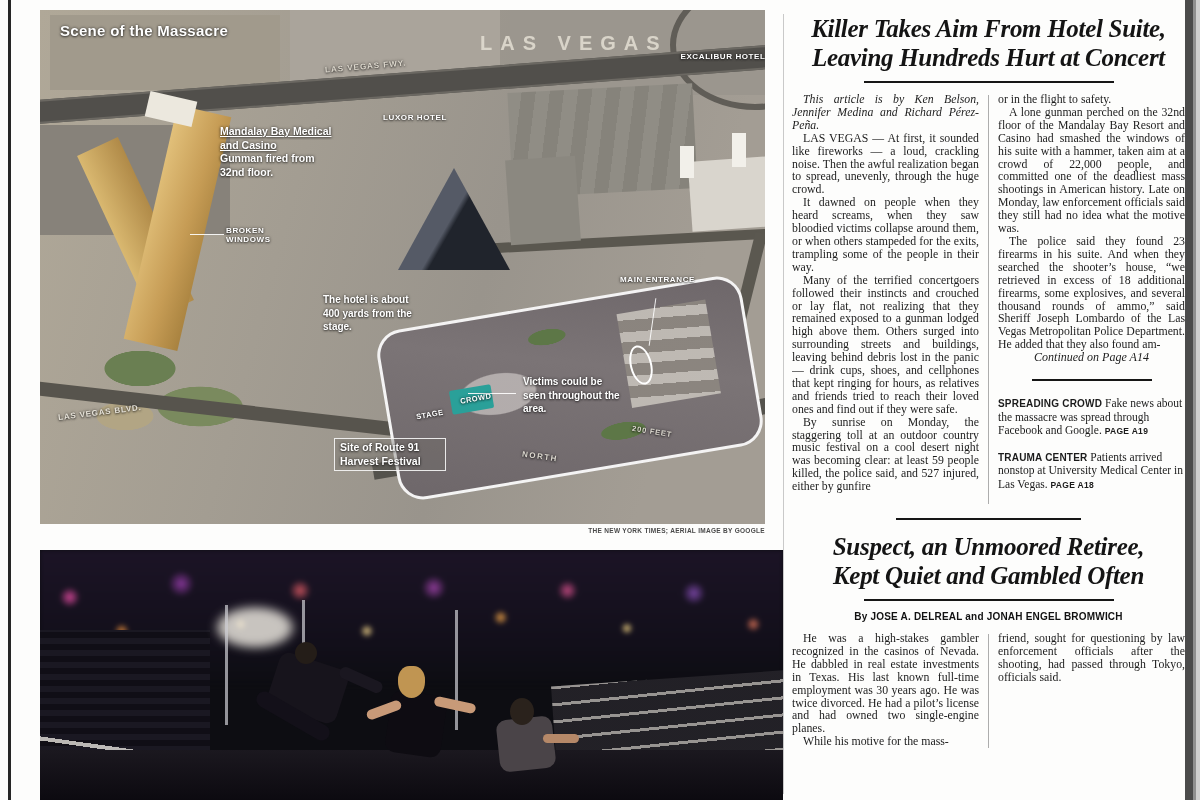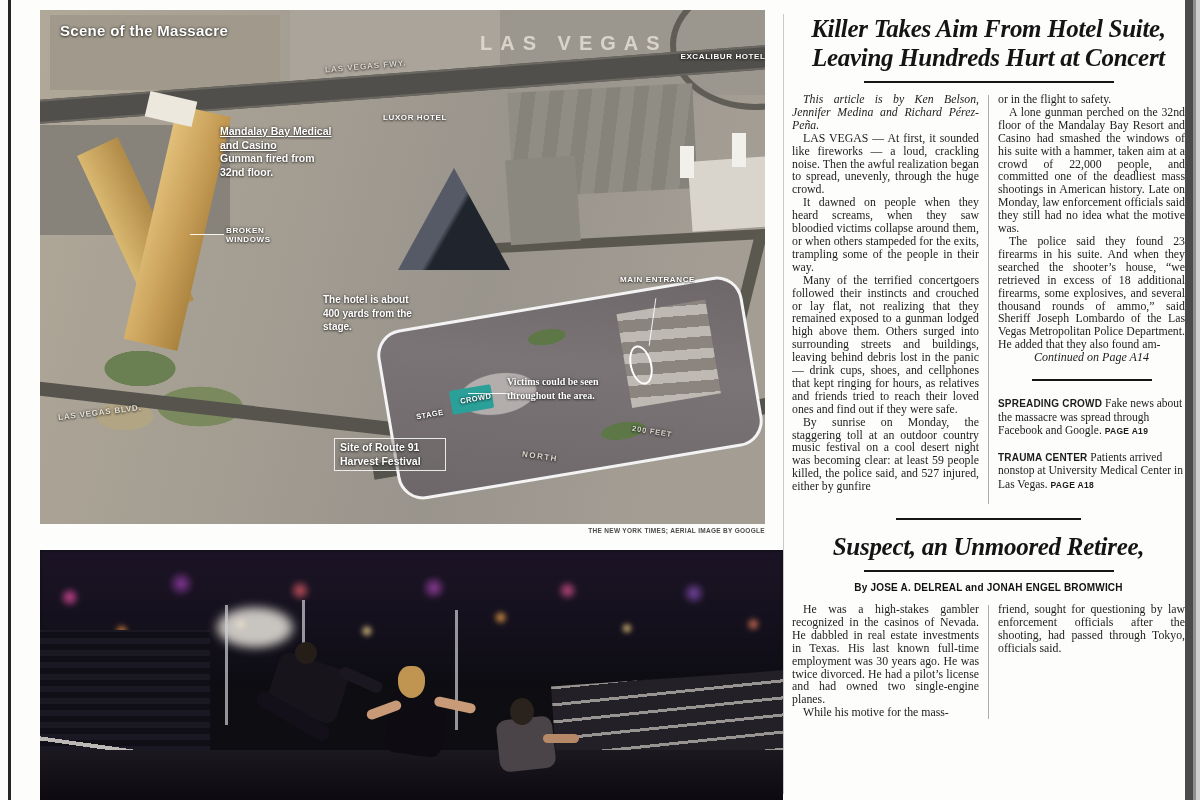--- a/index.html
+++ b/index.html
@@ -71,21 +71,21 @@
   #lbl-scene { left:20px; top:12px; font-size:15px; letter-spacing:.3px; }
   #lbl-fwy { left:285px; top:52px; font-size:8px; transform:rotate(-5deg); color:#ddd8cd; letter-spacing:1px; }
   #lbl-city { left:440px; top:22px; font-size:20px; letter-spacing:8px; color:rgba(228,223,212,.85); text-shadow:none; }
   #lbl-excal { left:618px; top:42px; width:130px; font-size:8px; text-align:center; letter-spacing:.6px; }
   #lbl-luxor { left:330px; top:103px; width:90px; font-size:8px; text-align:center; letter-spacing:.6px; }
   #lbl-mandalay { left:180px; top:115px; width:118px; font-size:10.5px; line-height:1.3; }
   #lbl-mandalay .uname { text-decoration:underline; }
   #lbl-broken { left:186px; top:216px; width:70px; font-size:8px; letter-spacing:.6px; }
   #lbl-dist { left:283px; top:283px; width:102px; font-size:10px; line-height:1.35; }
   #lbl-entrance { left:565px; top:265px; width:105px; font-size:8px; text-align:center; letter-spacing:.6px; }
-  #lbl-victims { left:467px; top:365px; width:102px; font-size:10px; line-height:1.35;font-family:Liberation Serif, serif; }
+  #lbl-victims { left:483px; top:365px; width:102px; font-size:10px; line-height:1.35; }
   #lbl-stage { left:376px; top:400px; font-size:7.5px; transform:rotate(-10deg); letter-spacing:.5px; }
   #lbl-crowd { left:420px; top:384px; font-size:7.5px; transform:rotate(-10deg); letter-spacing:.5px; }
   #lbl-site { left:294px; top:428px; width:112px; font-size:10.5px; line-height:1.3;
               border:1px solid rgba(255,255,255,.85); background:rgba(110,105,100,.35); padding:2px 5px; }
   #lbl-blvd { left:18px; top:398px; font-size:8px; transform:rotate(-7deg); color:#e6e2d8; letter-spacing:.8px; }
   #lbl-north { left:482px; top:442px; font-size:8px; transform:rotate(8deg); color:#dcd8cf; letter-spacing:1.5px; }
   #lbl-scale { left:592px; top:417px; font-size:7.5px; transform:rotate(9deg); color:#dcd8cf; letter-spacing:.8px; }
   #ldr-broken { left:150px; top:224px; width:34px; height:1px; }
   #ldr-entrance { left:612px; top:288px; width:1px; height:48px; transform:rotate(8deg); }
   #ldr-victims { left:428px; top:383px; width:48px; height:1px; }
@@ -275,20 +275,21 @@
         <p class="refer"><span class="refer-label">TRAUMA CENTER</span><span> Patients arrived nonstop at University Medical Center in Las Vegas. </span><span class="refer-page">PAGE A18</span></p>
       </div>
     </div>
   </div>
 
   <div class="story-sep"></div>
 
   <div>
     <div class="headline">
       <div>Suspect, an Unmoored Retiree,</div>
+      <div>Kept Quiet and Gambled Often</div>
     </div>
     <div class="head-rule"></div>
     <div class="byline">By JOSE A. DELREAL and JONAH ENGEL BROMWICH</div>
     <div class="cols">
       <div class="tcol">
         <p class="bp">He was a high-stakes gambler recognized in the casinos of Nevada. He dabbled in real estate investments in Texas. His last known full-time employment was 30 years ago. He was twice divorced. He had a pilot’s license and had owned two single-engine planes.</p>
         <p class="bp">While his motive for the mass-</p>
       </div>
       <div class="colrule"></div>
       <div class="tcol">

